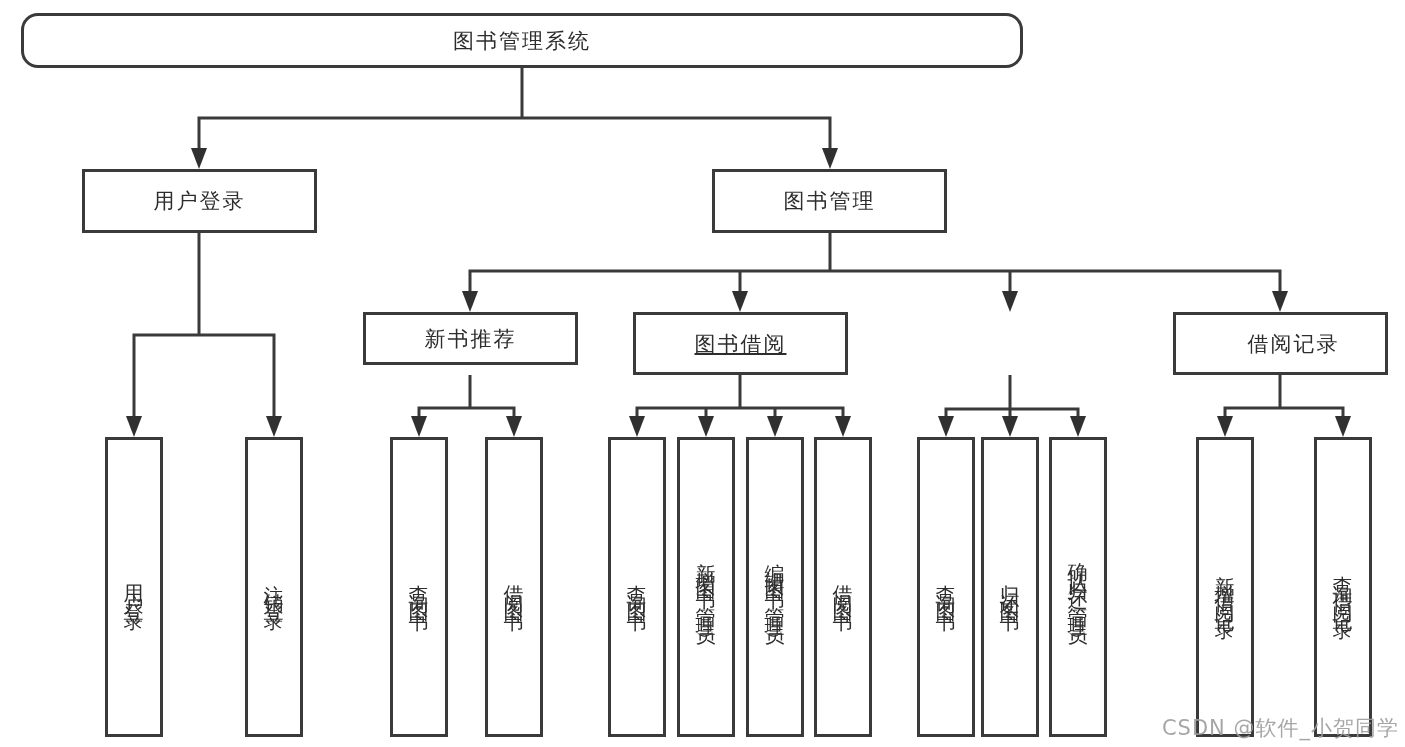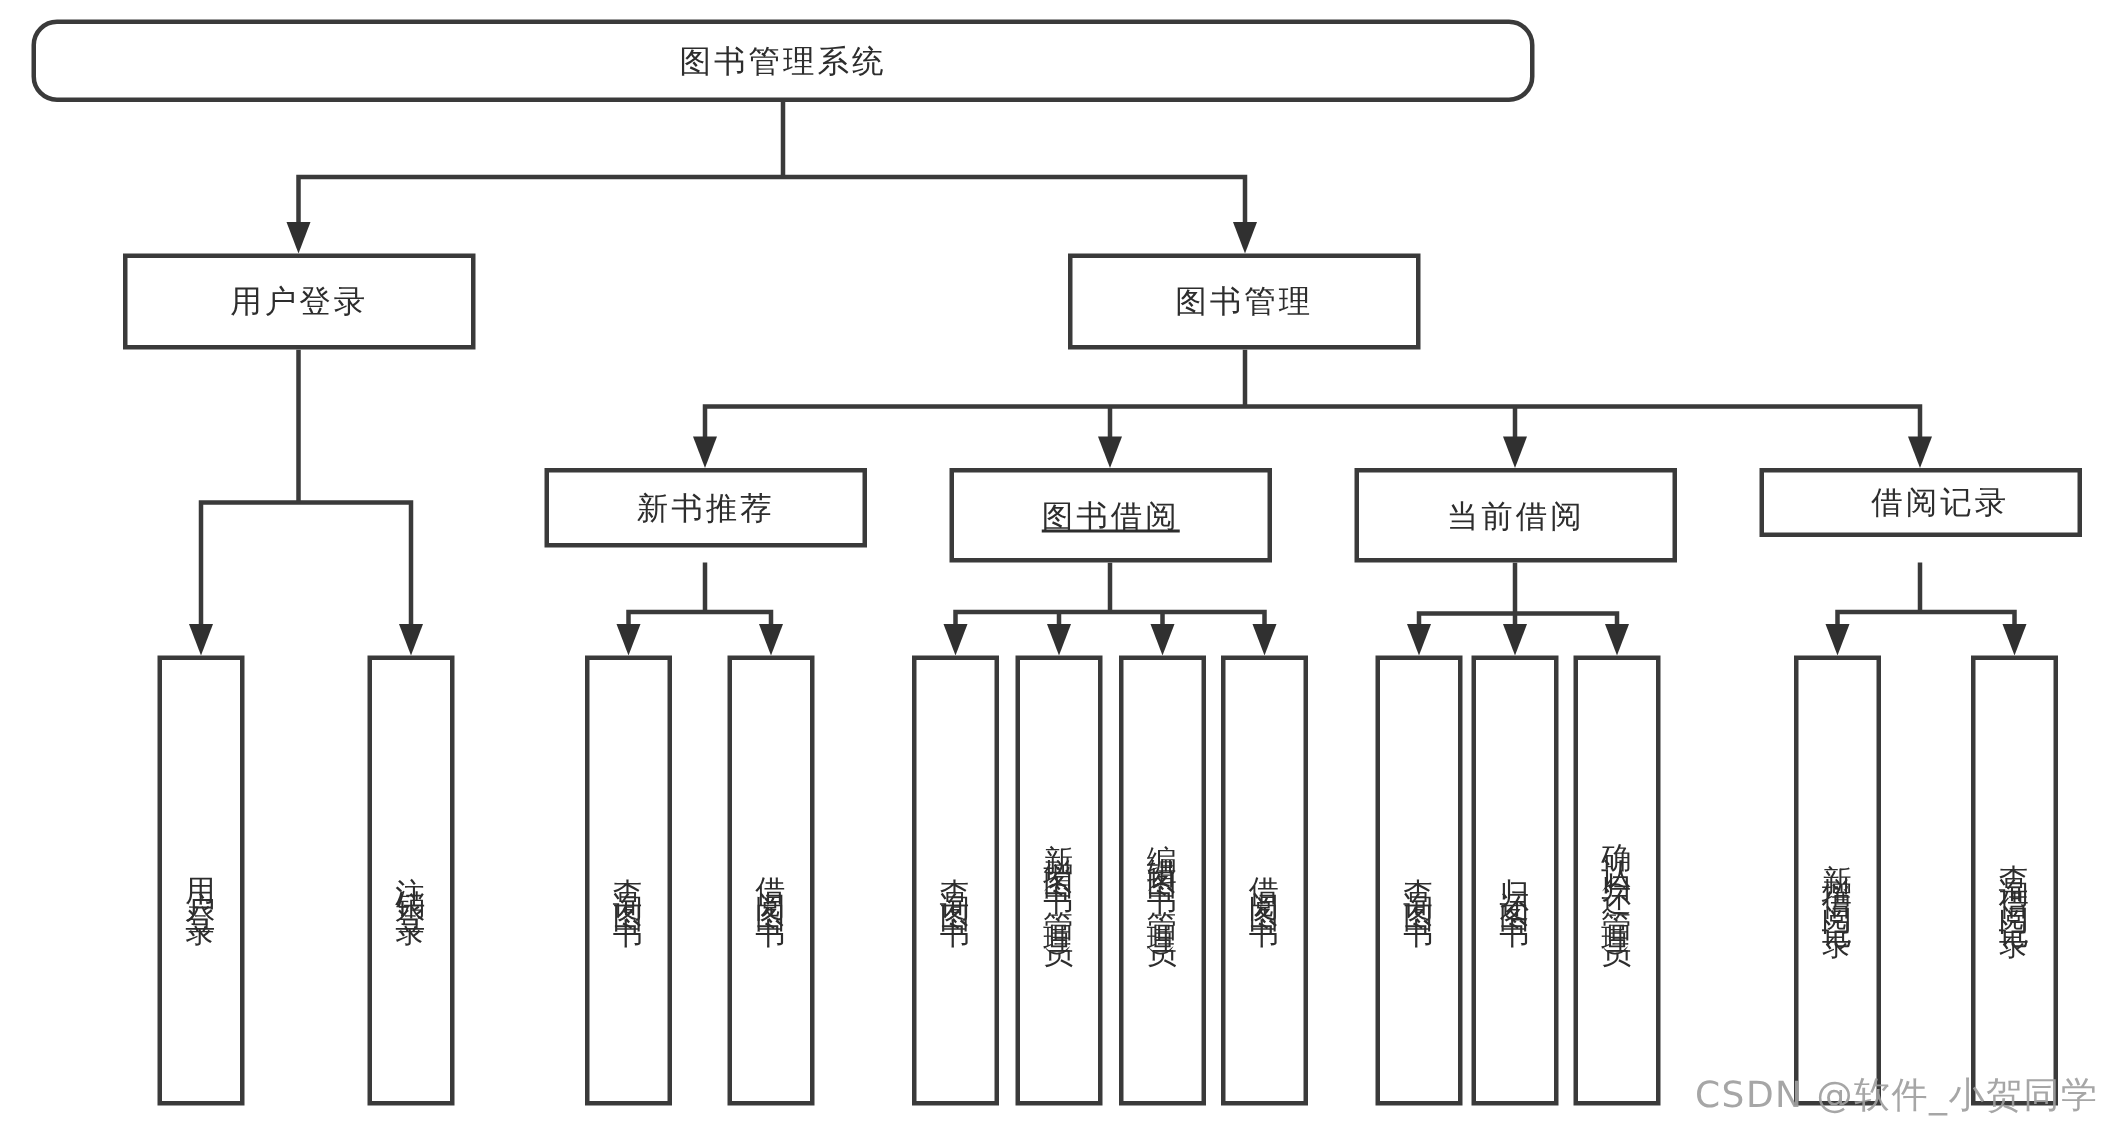--- a/index.html
+++ b/index.html
@@ -50,21 +50,21 @@
     font-weight: 500;
     line-height: 1;
     letter-spacing: 9px;
     white-space: nowrap;
   }
   .watermark {
     position: absolute;
     right: 6px;
     top: 714px;
     z-index: 4;
-    font-size: 24px;
+    font-size: 21px;
     letter-spacing: 1px;
     color: rgba(158, 158, 158, 0.92);
     white-space: nowrap;
   }
 </style>
 </head>
 <body>
 
 <div class="canvas">
 
@@ -111,22 +111,21 @@
     </g>
   </svg>
 
   <div class="box h-box" style="left:21px; top:13px; width:1002px; height:55px;border-radius:17px;">图书管理系统</div>
 
   <div class="box h-box" style="left:82px; top:169px; width:235px; height:64px;">用户登录</div>
   <div class="box h-box" style="left:712px; top:169px; width:235px; height:64px;">图书管理</div>
 
   <div class="box h-box" style="left:363px; top:312px; width:215px; height:53px;">新书推荐</div>
   <div class="box h-box" style="left:633px; top:312px; width:215px; height:63px;text-decoration:underline;">图书借阅</div>
-  <div class="box h-box" style="left:903px; top:312px; width:215px; height:63px;">当前借阅</div>
-  <div class="box h-box" style="left:1173px; top:312px; width:215px; height:46px;padding-left:26px;">借阅记录</div>
+  <div class="box h-box" style="left:1173px; top:312px; width:215px; height:63px;padding-left:26px;">借阅记录</div>
 
   <div class="box v-box" style="left:105px;">
     <span class="v-text">用户登录</span>
   </div>
   <div class="box v-box" style="left:245px;">
     <span class="v-text">注销登录</span>
   </div>
 
   <div class="box v-box" style="left:390px;">
     <span class="v-text">查询图书</span>

